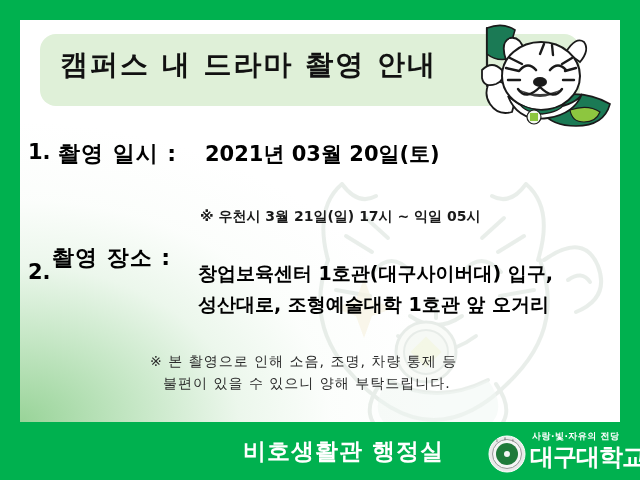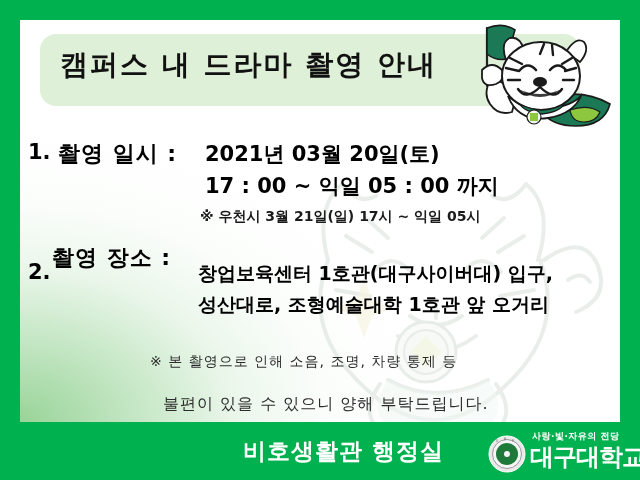--- a/index.html
+++ b/index.html
@@ -147,22 +147,22 @@
   }
   #footnote-1 {
     left: 130px;
     top: 333px;
     font-size: 14px;
     letter-spacing: 1px;
     color: #2b2b2b;
   }
   #footnote-2 {
     left: 143px;
-    top: 374px;
-    font-size: 16px;
+    top: 355px;
+    font-size: 14px;
     letter-spacing: 1px;
     color: #2b2b2b;
   }
   
   #footer {
     position: absolute;
     left: 0;
     bottom: 0;
     width: 640px;
     height: 58px;
@@ -308,21 +308,20 @@
 
       <path d="M80 90 q22 12 44 0 q-4 8 -22 10 q-18 -2 -22 -10 z" fill="#1b7a55" stroke="#1a1a1a" stroke-width="1.4"></path>
 
       <circle cx="94" cy="103" r="7" fill="#f2f7ef" stroke="#1a1a1a" stroke-width="1.2"></circle>
       <rect x="90" y="99" width="8" height="8" fill="#8dc63f"></rect>
     </svg>
 
     <div class="line" id="item1-number">1.</div>
     <div class="line" id="item1-label">촬영 일시 :</div>
     <div class="line" id="item1-value">2021년 03월 20일(토)</div>
-    <div class="line" id="item1-value2">17 : 00 ~ 익일 05 : 00 까지</div>
     <div class="line" id="item1-note">※ 우천시 3월 21일(일) 17시 ~ 익일 05시</div>
 
     <div class="line" id="item2-number">2.</div>
     <div class="line" id="item2-label">촬영 장소 :</div>
     <div class="line" id="item2-value">창업보육센터 1호관(대구사이버대) 입구,</div>
     <div class="line" id="item2-value2">성산대로, 조형예술대학 1호관 앞 오거리</div>
 
     <div class="line" id="footnote-1">※ 본 촬영으로 인해 소음, 조명, 차량 통제 등</div>
     <div class="line" id="footnote-2">불편이 있을 수 있으니 양해 부탁드립니다.</div>
 

